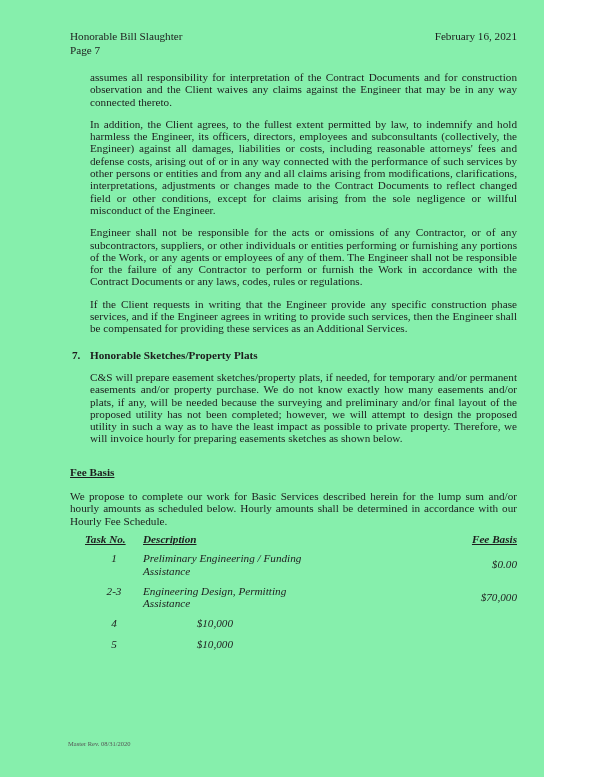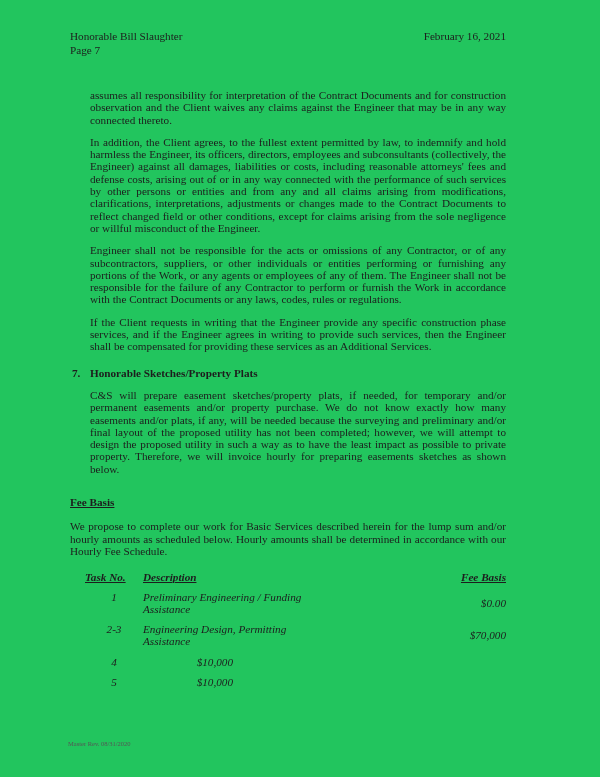--- a/index.html
+++ b/index.html
@@ -2,56 +2,56 @@
 <html><head>
 <meta charset="utf-8">
 <style>
   html, body {
     margin: 0;
     padding: 0;
     background: #ffffff;
   }
   .page {
     position: relative;
-    width: 600px;
+    width: 544px;
     height: 777px;
     box-sizing: border-box;
-    background: #22c55e;
+    background: #86efac;
     color: #1d1d1d;
     font-family: "Liberation Serif", "DejaVu Serif", serif;
     font-size: 11.2px;
     line-height: 12.3px;
-    padding: 30px 94px 0 70px;
+    padding: 30px 27px 0 70px;
     overflow: hidden;
   }
   .letter-header {
     display: flex;
     justify-content: space-between;
     align-items: flex-start;
   }
   .hdr-left div { line-height: 13.5px; }
   .para {
     margin: 0 0 10px 0;
     text-align: justify;
   }
   .indent { margin-left: 20px; }
-  .first-para { margin-top: 32px; }
+  .first-para { margin-top: 14px; }
   .section-heading {
     display: flex;
     font-weight: bold;
     margin: 14px 0 10px 2px;
   }
   .sec-num { width: 18px; flex: 0 0 18px; }
   .fee-heading {
     font-weight: bold;
     text-decoration: underline;
     font-size: 11.2px;
     margin: 21px 0 12px 0;
   }
-  .fee-intro { margin-bottom: 14px; }
+  .fee-intro { margin-bottom: 6px; }
   .fee-table { margin-left: 15px; font-style: italic; }
   .ft-header {
     display: flex;
     font-weight: bold;
     margin-bottom: 7px;
   }
   .ft-row {
     display: flex;
     align-items: center;
     margin-bottom: 8px;

